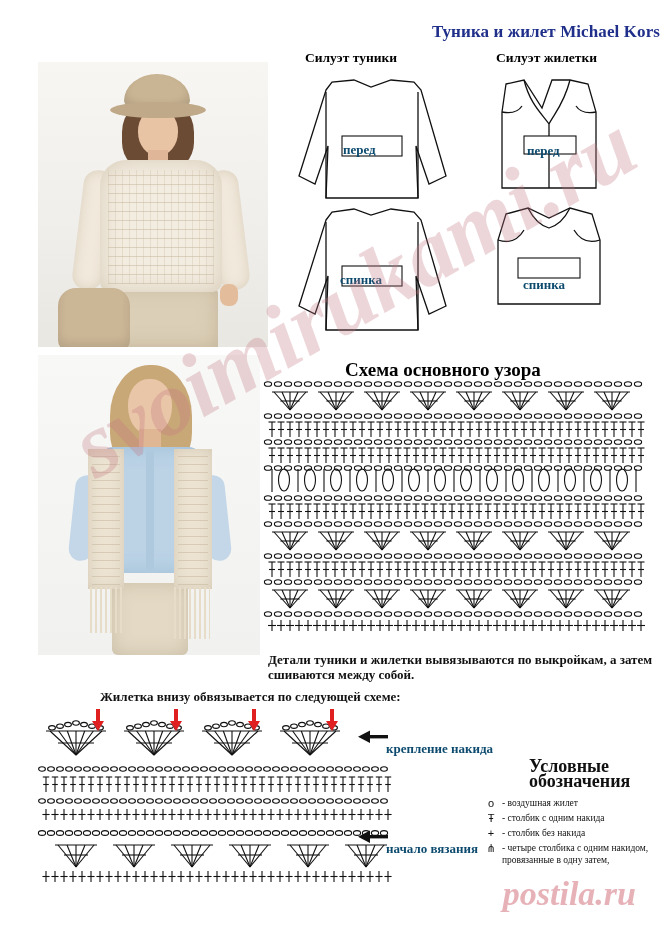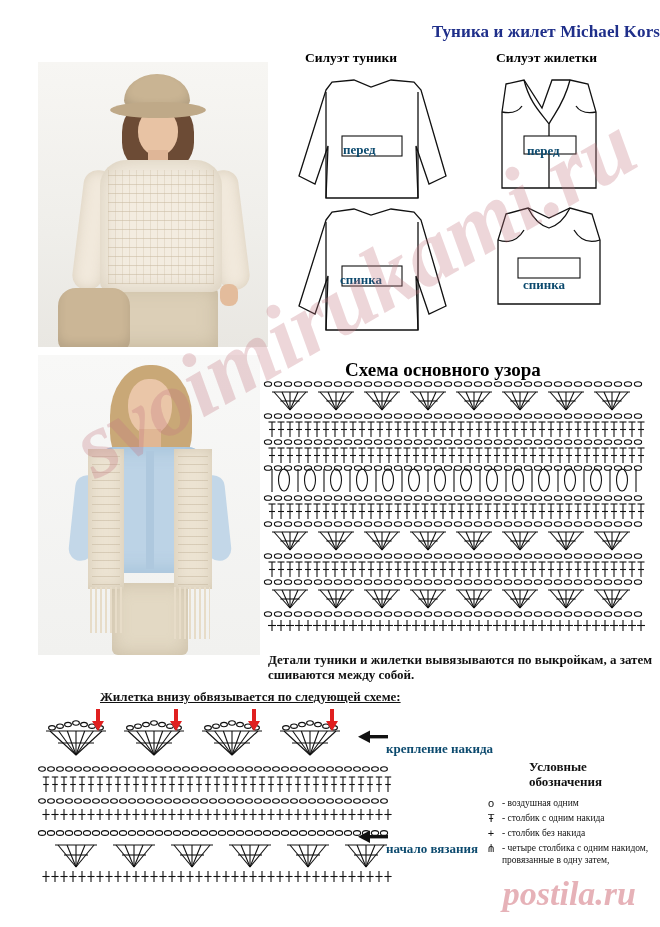--- a/index.html
+++ b/index.html
@@ -51,39 +51,39 @@
 
   .note {
     position: absolute;
     font-family: "Liberation Serif", serif;
     font-size: 13px;
     font-weight: bold;
     color: #111;
     line-height: 15px;
   }
   .note-details { top: 652px; left: 268px; width: 390px; }
-  .note-bottom  { top: 689px; left: 100px; width: 470px; text-decoration: underline; }
+  .note-bottom  { top: 689px; left: 100px; width: 470px; }
 
   .lbl {
     position: absolute;
     font-family: "Liberation Serif", serif;
     font-size: 13px;
     font-weight: bold;
     color: #0c4a6e;
     white-space: nowrap;
   }
   .lbl-fringe { top: 741px; left: 386px; }
   .lbl-start  { top: 841px; left: 386px; }
 
   .legend-title {
     position: absolute;
     top: 759px;
     left: 529px;
     font-family: "Liberation Serif", serif;
-    font-size: 13px;
+    font-size: 18px;
     font-weight: bold;
     line-height: 15px;
     width: 120px;
   }
   .legend-list {
     position: absolute;
     top: 797px;
     left: 480px;
     width: 180px;
     font-family: "Liberation Serif", serif;
@@ -1962,21 +1962,21 @@
   <div class="lbl lbl-fringe">крепление накида</div>
   <div class="lbl lbl-start">начало вязания</div>
 
   <div class="legend-title">
     <span>Условные</span><br>
     <span>обозначения</span>
   </div>
   <div class="legend-list">
     <div class="legend-row">
       <span class="legend-sym">o</span>
-      <span class="legend-txt">- воздушная одним</span>
+      <span class="legend-txt">- воздушная жилет</span>
     </div>
     <div class="legend-row">
       <span class="legend-sym">Ŧ</span>
       <span class="legend-txt">- столбик с одним накида</span>
     </div>
     <div class="legend-row">
       <span class="legend-sym">+</span>
       <span class="legend-txt">- столбик без накида</span>
     </div>
     <div class="legend-row">

